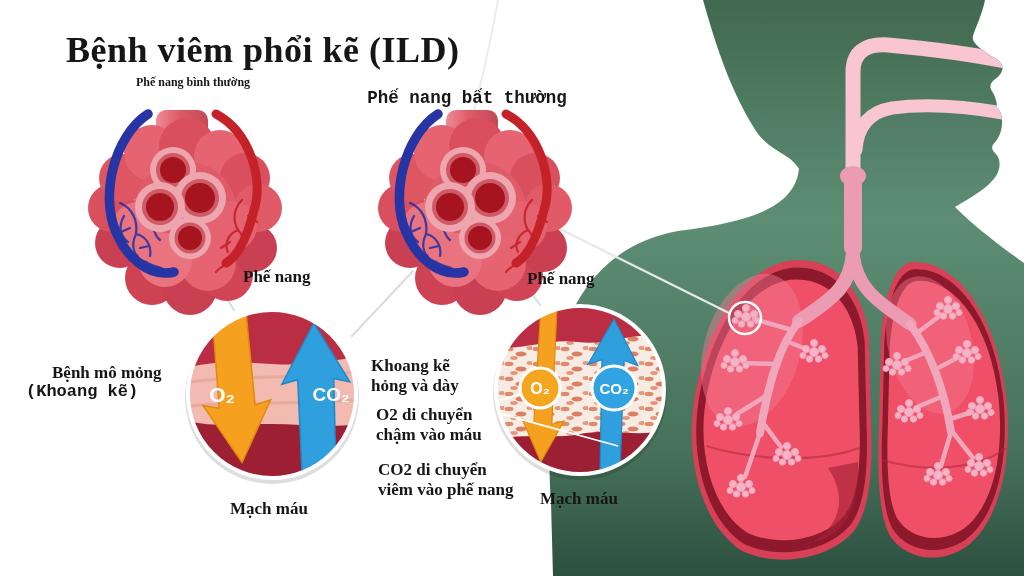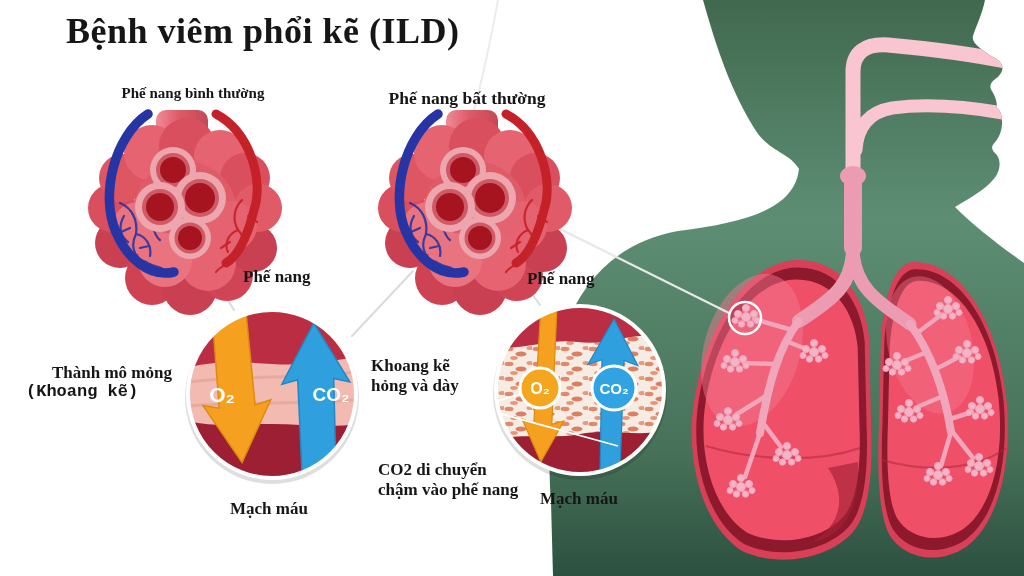--- a/index.html
+++ b/index.html
@@ -8,23 +8,23 @@
     overflow:hidden;font-family:"Liberation Serif","DejaVu Serif",serif;
   }
   #scene{position:absolute;left:0;top:0;}
   .lbl{
     position:absolute;font-weight:700;color:#161616;
     font-family:"Liberation Serif","DejaVu Serif",serif;
     line-height:1.2;white-space:nowrap;
   }
   .multiline{white-space:pre-line;}
   .ctr{text-align:center;}
-  #title{left:66px;top:10px;font-size:36px;letter-spacing:.5px;}
-  #h-normal{left:88px;top:84px;width:210px;font-size:15px;}
-  #h-abnormal{left:362px;top:88px;width:210px;font-size:17.5px;}
+  #title{left:66px;top:29px;font-size:36px;letter-spacing:.5px;}
+  #h-normal{left:88px;top:75px;width:210px;font-size:12px;}
+  #h-abnormal{left:362px;top:88px;width:210px;font-size:17.5px;font-family:Liberation Mono, monospace;}
   #phenang-left{left:243px;top:267px;font-size:17px;}
   #phenang-right{left:527px;top:269px;font-size:17px;}
   #wall-l1{left:52px;top:363px;font-size:17px;}
   #wall-l2{left:26px;top:382px;font-size:17px;font-family:Liberation Mono, monospace;}
   #machmau-left{left:230px;top:499px;font-size:17px;}
   #note-interstitium{left:371px;top:356px;font-size:17px;}
   #note-o2{left:376px;top:405px;font-size:17px;}
   #note-co2{left:378px;top:460px;font-size:17px;}
   #machmau-right{left:540px;top:489px;font-size:17px;}
   .svgtxt{
@@ -252,22 +252,24 @@
     <text class="svgtxt" x="540" y="394" font-size="16" text-anchor="middle">O₂</text>
     <text class="svgtxt" x="614" y="394" font-size="15" text-anchor="middle">CO₂</text>
   </g>
 </svg>
 
 <div class="lbl" id="title">Bệnh viêm phổi kẽ (ILD)</div>
 <div class="lbl ctr" id="h-normal">Phế nang bình thường</div>
 <div class="lbl ctr" id="h-abnormal">Phế nang bất thường</div>
 <div class="lbl" id="phenang-left">Phế nang</div>
 <div class="lbl" id="phenang-right">Phế nang</div>
-<div class="lbl" id="wall-l1">Thành mô mỏng</div>
+<div class="lbl" id="wall-l1">Bệnh mô mỏng</div>
 <div class="lbl" id="wall-l2">(Khoang kẽ)</div>
 <div class="lbl" id="machmau-left">Mạch máu</div>
 <div class="lbl multiline" id="note-interstitium">Khoang kẽ
 hỏng và dày</div>
+<div class="lbl multiline" id="note-o2">O2 di chuyển
+chậm vào máu</div>
 <div class="lbl multiline" id="note-co2">CO2 di chuyển
-chậm vào phế nang</div>
+viêm vào phế nang</div>
 <div class="lbl" id="machmau-right">Mạch máu</div>
 
 </div>
 
 </body></html>

